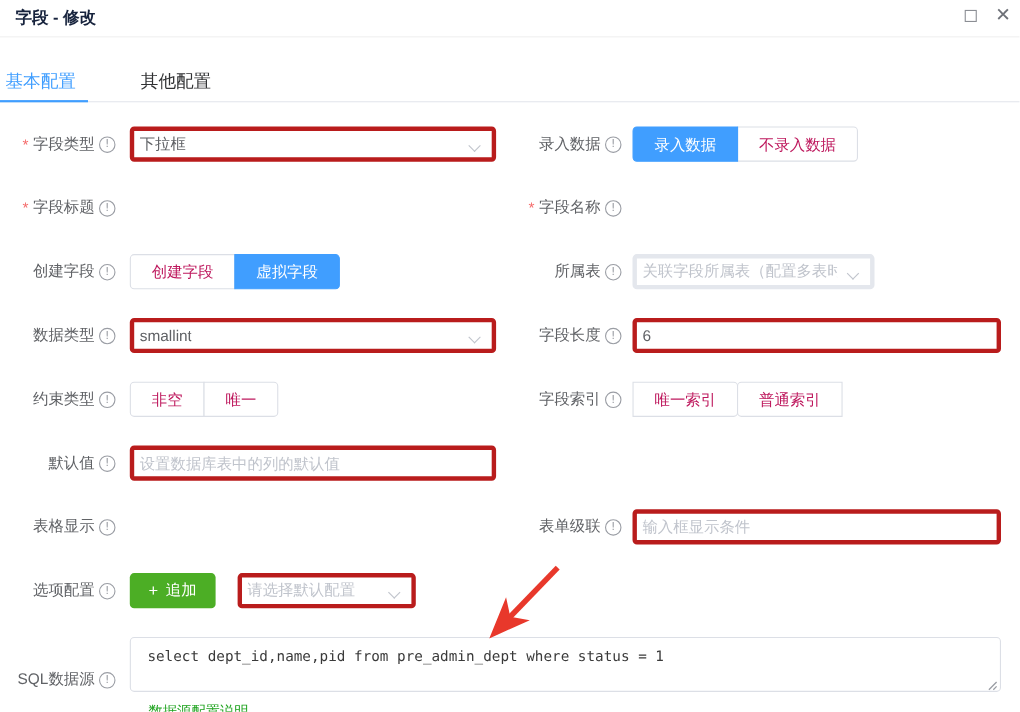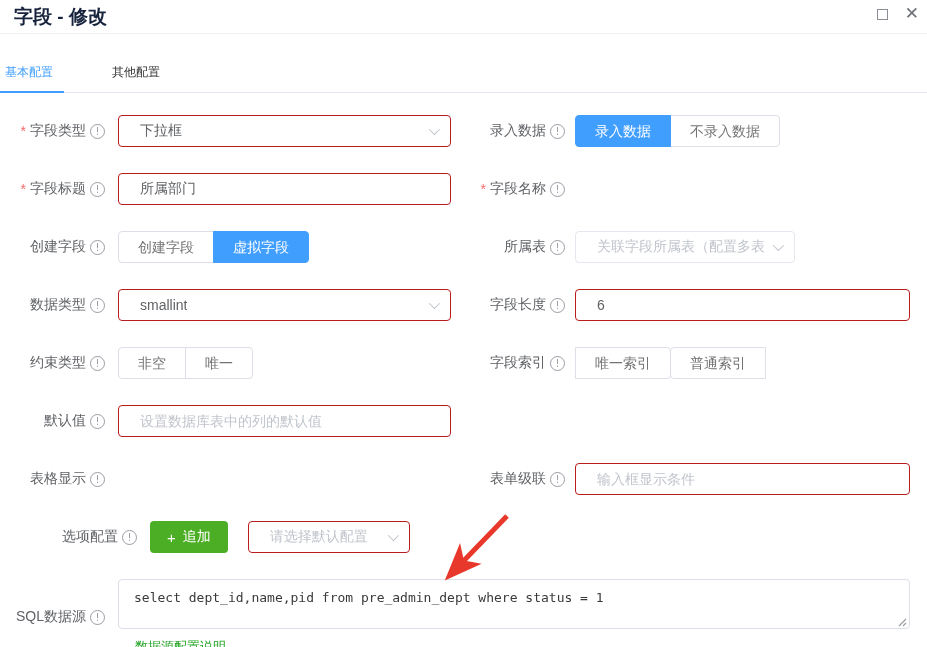--- a/index.html
+++ b/index.html
@@ -3,30 +3,30 @@
 <meta charset="utf-8">
 <style>
   * { margin:0; padding:0; box-sizing:border-box; }
   html,body { width:927px; height:647px; overflow:hidden; background:#fff;
     font-family:"Liberation Sans","DejaVu Sans",sans-serif; }
   .dialog { position:relative; width:927px; height:647px; background:#fff; }
 
   
   .dlg-header { height:34px; display:flex; align-items:center; padding-left:14px;
     border-bottom:1px solid #f0f0f0; position:relative; }
-  .dlg-title { font-size:19px; font-weight:bold; color:#17233d; }
+  .dlg-title { font-size:15px; font-weight:bold; color:#17233d; }
   .win-btns { position:absolute; top:7px; right:8px; display:flex; align-items:center; gap:15px; }
   .btn-max { width:14px; height:14px; display:flex; align-items:center; justify-content:center; cursor:pointer; }
   .max-icon { width:11px; height:11px; border:1px solid #8b8e94; display:inline-block; background:#fff; }
   .btn-close { font-size:17px; line-height:14px; color:#6e7178; cursor:pointer; }
 
   
   .tabbar { display:flex; gap:49px; padding:21px 0 0 0; margin-left:0;
     border-bottom:1px solid #e4e7ed; height:59px; }
-  .tab { font-size:12px; color:#303133; padding:9px 5px 13px 5px; cursor:pointer; position:relative; }
+  .tab { font-size:16px; color:#303133; padding:9px 5px 13px 5px; cursor:pointer; position:relative; }
   .tab.active { color:#409eff; }
   .tab.active::after { content:""; position:absolute; left:-5px; right:-6px; bottom:-1px;
     height:2px; background:#409eff; }
 
   
   .form { padding:22px 0 0 0; }
   .row { display:flex; margin-bottom:26px; }
   .row.sql-row { margin-top:6px; }
   .cell { display:flex; align-items:center; }
   .cell.left  { width:451px; }
@@ -36,33 +36,33 @@
   .lbl-l { width:105px; }
   .lbl-r { width:102px; }
   .ctrl-l { margin-left:13px; width:333px; display:flex; align-items:center; }
   .ctrl-r { margin-left:10px; width:335px; display:flex; align-items:center; }
   .req { color:#f56c6c; font-size:14px; margin-right:0px; }
   .info { width:15px; height:15px; min-width:15px; border:1px solid #9a9da4; border-radius:50%;
     color:#9a9da4; font-size:10px; line-height:13px; text-align:center; cursor:pointer;
     font-family:"DejaVu Sans",sans-serif; }
 
   
-  .inputbox, .select { width:100%; height:32px; border:1px solid #b91c1c; border-radius:4px;
-    background:#fff; font-size:14px; color:#606266; padding:0 21px; outline:none; }
+  .inputbox, .select { width:100%; height:32px; border:4px solid #b91c1c; border-radius:4px;
+    background:#fff; font-size:14px; color:#606266; padding:0 5px; outline:none; }
   .select { position:relative; display:flex; align-items:center; padding-right:30px; cursor:pointer; }
   .sel-text { white-space:nowrap; overflow:hidden; }
   .ph { color:#c0c4cc; }
   .select.disabled { border-color:#e4e7ed; cursor:not-allowed; }
   .chev { position:absolute; right:13px; top:11px; width:8px; height:8px;
     border-right:1.4px solid #c0c4cc; border-bottom:1.4px solid #c0c4cc;
     transform:rotate(45deg) translateY(-2px); }
   .inputbox::placeholder { color:#c0c4cc; }
 
   .toggle { display:flex; }
-  .seg { height:32px; line-height:30px; padding:0 19px; font-size:14px; color:#737373;
+  .seg { height:32px; line-height:30px; padding:0 19px; font-size:14px; color:#be185d;
     background:#fff; border:1px solid #dcdfe6; cursor:pointer; white-space:nowrap; }
   .seg + .seg { margin-left:-1px; }
   .seg.first { border-radius:4px 0 0 4px; }
   .seg.last  { border-radius:0 4px 4px 0; }
   .seg.active { background:#409eff; border-color:#409eff; color:#fff; position:relative; }
 
   .btn-add { display:inline-flex; align-items:center; gap:7px; height:32px; padding:0 17px;
     background:#4cae25; color:#fff; font-size:14px; border-radius:4px; cursor:pointer; border:none; }
   .btn-add .plus { font-size:15px; font-weight:normal; line-height:1; }
   .optsel { width:162px; margin-left:20px; }
@@ -130,23 +130,20 @@
       </div>
     </div>
 
     <div class="row">
       <div class="cell left">
         <div class="lbl lbl-l">
           <span class="req">*</span>
           <span>字段标题</span>
           <span class="info">!</span>
         </div>
-        <div class="ctrl-l">
-          <input class="inputbox" value="所属部门" style="">
-        </div>
       </div>
       <div class="cell right">
         <div class="lbl lbl-r">
           <span class="req">*</span>
           <span>字段名称</span>
           <span class="info">!</span>
         </div>
       </div>
     </div>
 
@@ -253,21 +250,21 @@
           <span>表单级联</span>
           <span class="info">!</span>
         </div>
         <div class="ctrl-r">
           <input class="inputbox" placeholder="输入框显示条件" style="">
         </div>
       </div>
     </div>
 
     <div class="row">
-      <div class="cell left" style="width:451px;margin-left:32px;">
+      <div class="cell left" style="width:451px;">
         <div class="lbl lbl-l">
           <span>选项配置</span>
           <span class="info">!</span>
         </div>
         <div class="ctrl-l" style="width:333px;">
           <button class="btn-add">
             <span class="plus">+</span>
             <span>追加</span>
           </button>
           <div class="select optsel">

